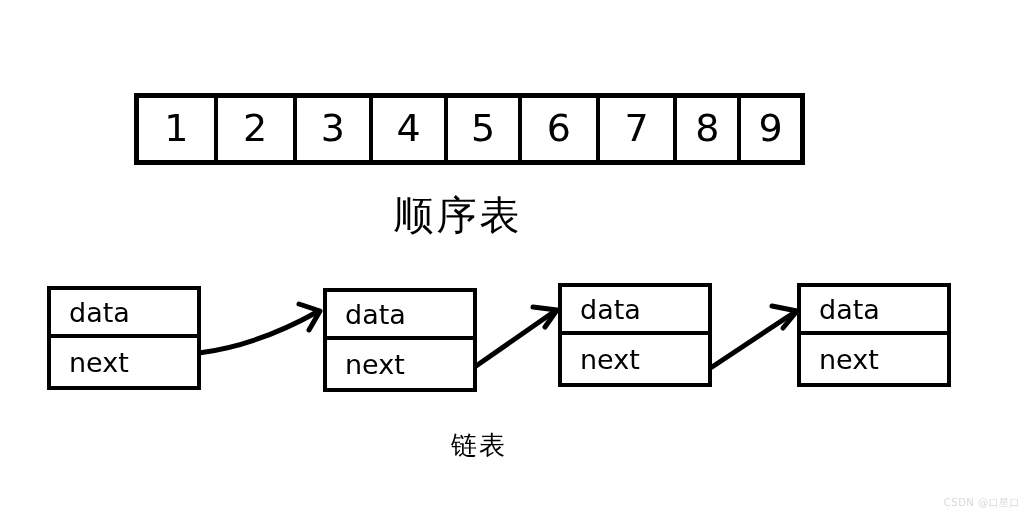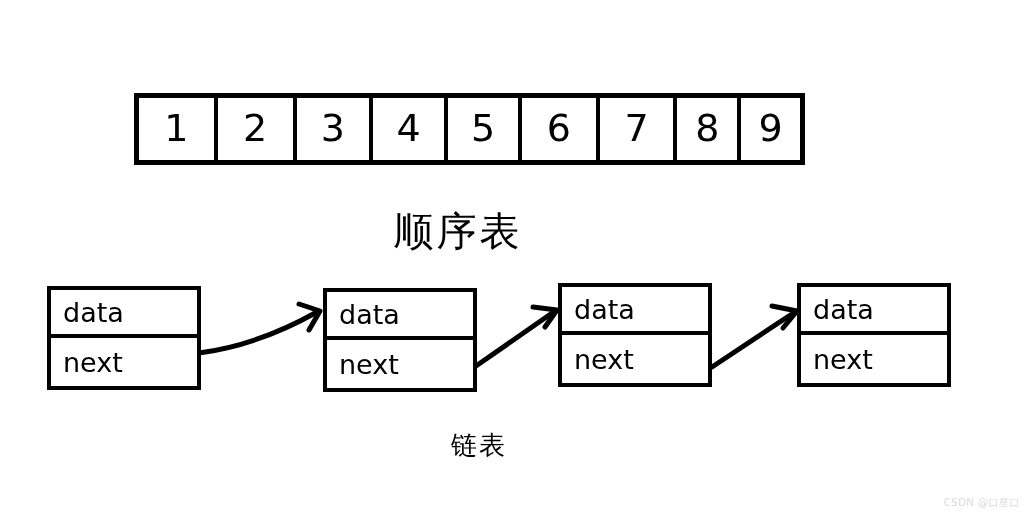--- a/index.html
+++ b/index.html
@@ -47,21 +47,21 @@
     line-height: 1;
     color: #000000;
     font-weight: 400;
     letter-spacing: 0;
     transform: translateY(-1px);
   }
 
   #array-caption {
     position: absolute;
     left: 0;
-    top: 204px;
+    top: 188px;
     width: 1026px;
     text-align: center;
     font-family: "DejaVu Sans", sans-serif;
     font-size: 40px;
     color: #000000;
     letter-spacing: 3px;
   }
   
   #array-caption-inner {
     display: inline-block;
@@ -77,21 +77,21 @@
     box-sizing: border-box;
     background: #ffffff;
     display: flex;
     flex-direction: column;
     z-index: 3;
   }
   .node-cell {
     flex: 1 1 50%;
     display: flex;
     align-items: center;
-    padding-left: 12px;
+    padding-left: 18px;
     box-sizing: border-box;
   }
   .node-cell.top {
     border-bottom: 4px solid #000000;
   }
   .node-cell-label {
     font-family: "DejaVu Sans", sans-serif;
     font-size: 27px;
     color: #000000;
     line-height: 1;

